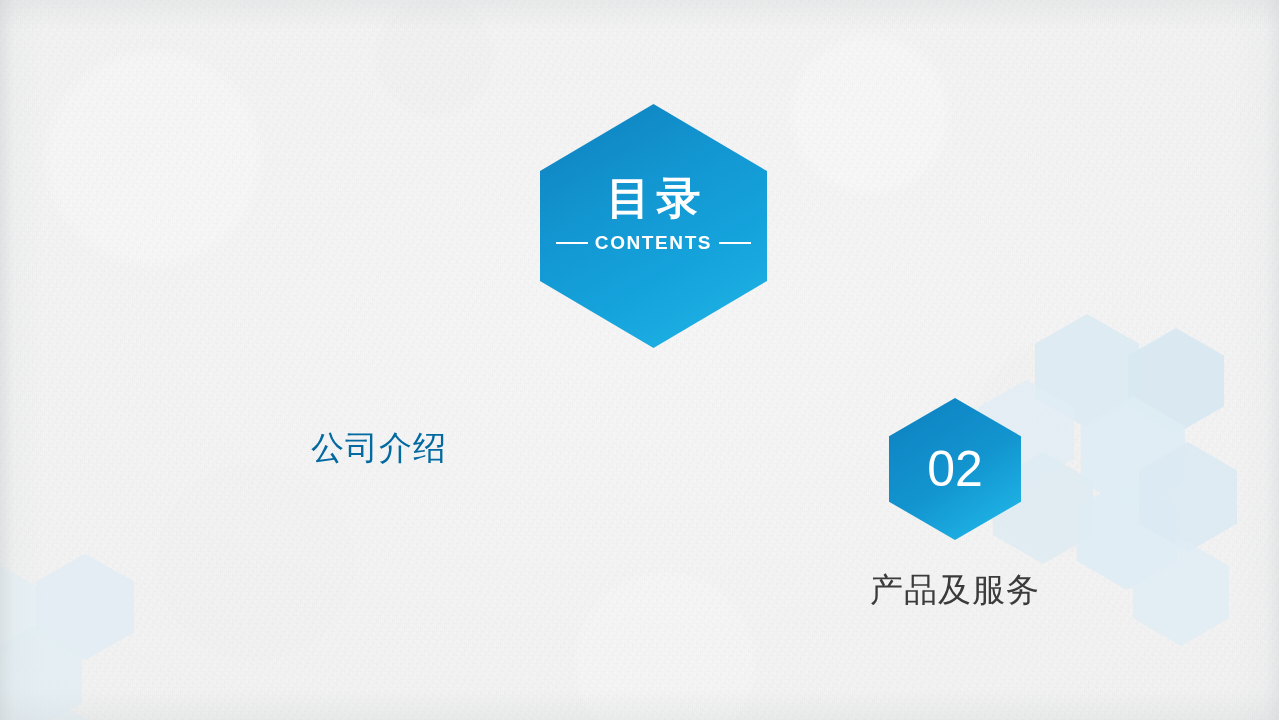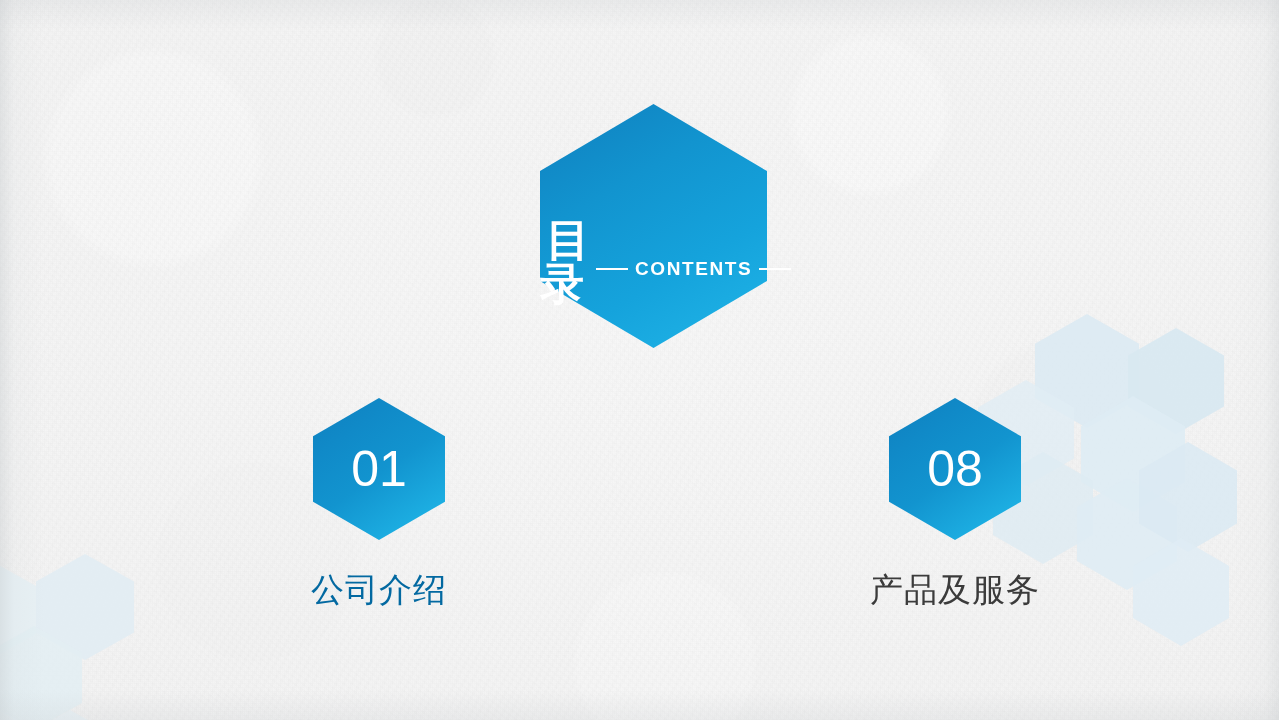--- a/index.html
+++ b/index.html
@@ -77,21 +77,21 @@
   #contents-hex {
     position: absolute;
     inset: 0;
     background: linear-gradient(150deg, #1587c2 0%, #1190cd 30%, #13a0da 62%, #18b0e4 100%);
     clip-path: polygon(50% 0%, 100% 27.5%, 100% 72.5%, 50% 100%, 0% 72.5%, 0% 27.5%);
   }
   #contents-inner {
     position: absolute;
     inset: 0;
     display: flex;
-    flex-direction: row;
+    flex-direction: column;
     align-items: center;
     justify-content: flex-start;
     padding-top: 72px;
     box-sizing: border-box;
   }
   #contents-title {
     color: #ffffff;
     font-size: 44px;
     font-weight: 700;
     letter-spacing: 6px;
@@ -200,31 +200,27 @@
       <div id="contents-title">目录</div>
       <div id="contents-sub-row">
         <span class="contents-rule"></span>
         <span id="contents-sub">CONTENTS</span>
         <span class="contents-rule"></span>
       </div>
     </div>
   </div>
 
   <div class="item" id="item-1">
-    <div class="item-hex-wrap">
-      <div class="item-hex" style="background: linear-gradient(145deg, rgb(15, 127, 190) 0%, rgb(16, 138, 200) 26%, rgb(18, 148, 207) 52%, rgb(28, 173, 225) 82%, rgb(33, 182, 232) 100%);"></div>
-      <div class="item-num">01</div>
-    </div>
     <div class="item-label" style="color: #0369a1;">公司介绍</div>
   </div>
 
   <div class="item" id="item-2">
   </div>
 
   <div class="item" id="item-3">
     <div class="item-hex-wrap">
       <div class="item-hex" style="background: linear-gradient(145deg, rgb(15, 127, 190) 0%, rgb(16, 138, 200) 26%, rgb(18, 148, 207) 52%, rgb(28, 173, 225) 82%, rgb(33, 182, 232) 100%);"></div>
-      <div class="item-num">08</div>
+      <div class="item-num">02</div>
     </div>
     <div class="item-label" style="color: rgb(59, 59, 59);">产品及服务</div>
   </div>
 
 </div>
 
 </body></html>

